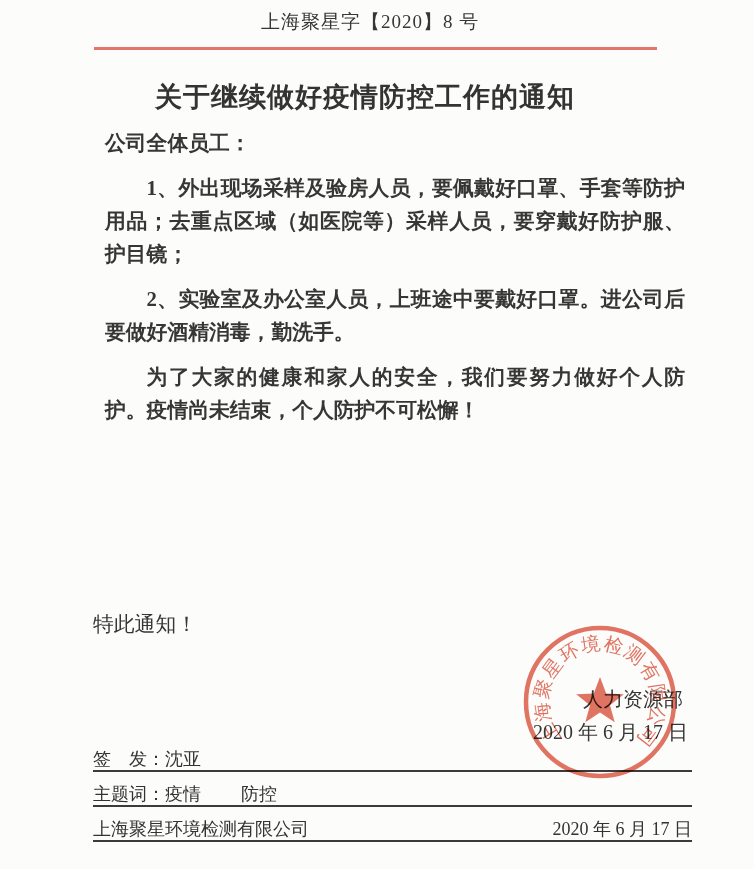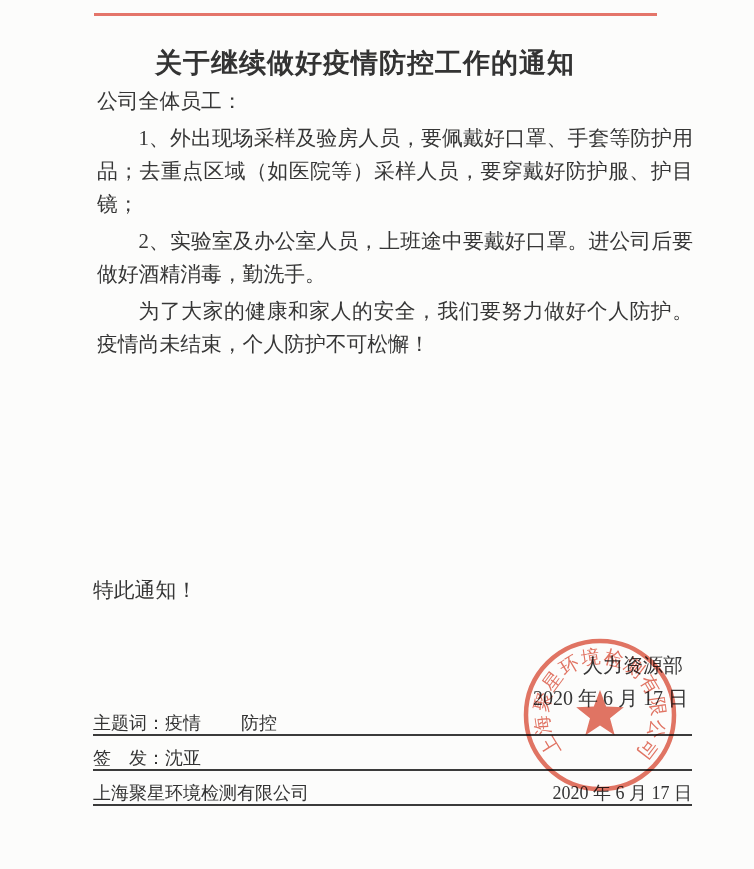--- a/index.html
+++ b/index.html
@@ -39,21 +39,21 @@
   }
   .body-text {
     margin-top: 0;
     padding: 0 57px 0 93px;
     font-size: 20.8px;
     line-height: 33px;
     text-align: justify;
     height: 462px;
     overflow: hidden;
   }
-  .body-text p { margin: 4px; }
+  .body-text p { margin: 12px; font-weight: bold; }
   .body-text p.para { text-indent: 2em; }
 
   .closing {
     margin: 31px 0 0 93px;
     font-size: 20.8px;
     line-height: 33px;
   }
 
   .signature {
     margin-top: 43px;
@@ -97,45 +97,46 @@
     font-size: 19px;
     letter-spacing: 1.5px;
     fill: var(--seal-red, #dd5642);
   }
 </style>
 </head>
 <body style="--text-color: #363636; --accent-red: #e4756a; --seal-red: #dd5642; --line-color: #3b3b3b;">
 
 <div class="page">
 
+  <div class="doc-number">上海聚星字【2020】8 号</div>
 
   <div class="red-divider"></div>
 
   <h1 class="doc-title">关于继续做好疫情防控工作的通知</h1>
 
   <div class="body-text">
     <p class="salutation">公司全体员工：</p>
     <p class="para">1、外出现场采样及验房人员，要佩戴好口罩、手套等防护用品；去重点区域（如医院等）采样人员，要穿戴好防护服、护目镜；</p>
     <p class="para">2、实验室及办公室人员，上班途中要戴好口罩。进公司后要做好酒精消毒，勤洗手。</p>
     <p class="para">为了大家的健康和家人的安全，我们要努力做好个人防护。疫情尚未结束，个人防护不可松懈！</p>
   </div>
 
   <p class="closing">特此通知！</p>
 
   <div class="signature">
     <div class="sig-dept">人力资源部</div>
     <div class="sig-date">2020 年 6 月 17 日</div>
   </div>
 
   <div class="footer">
+    <div class="footer-row">
+      <span>签　发：</span><span>沈亚</span>
+    </div>
     <div class="footer-row first">
       <span>主题词：</span><span>疫情</span><span class="kw-gap">防控</span>
-    </div>
-    <div class="footer-row">
-      <span>签　发：</span><span>沈亚</span>
     </div>
     <div class="footer-row company-row">
       <span>上海聚星环境检测有限公司</span>
       <span>2020 年 6 月 17 日</span>
     </div>
   </div>
 
   <svg class="seal" viewBox="0 0 160 160" xmlns="http://www.w3.org/2000/svg">
     <circle cx="80" cy="80" r="74" fill="none" stroke="#dd5642" stroke-width="4.5"></circle>
     <path id="sealArc" d="M 43.2 116.8 A 52 52 0 1 1 116.8 116.8" fill="none"></path>

